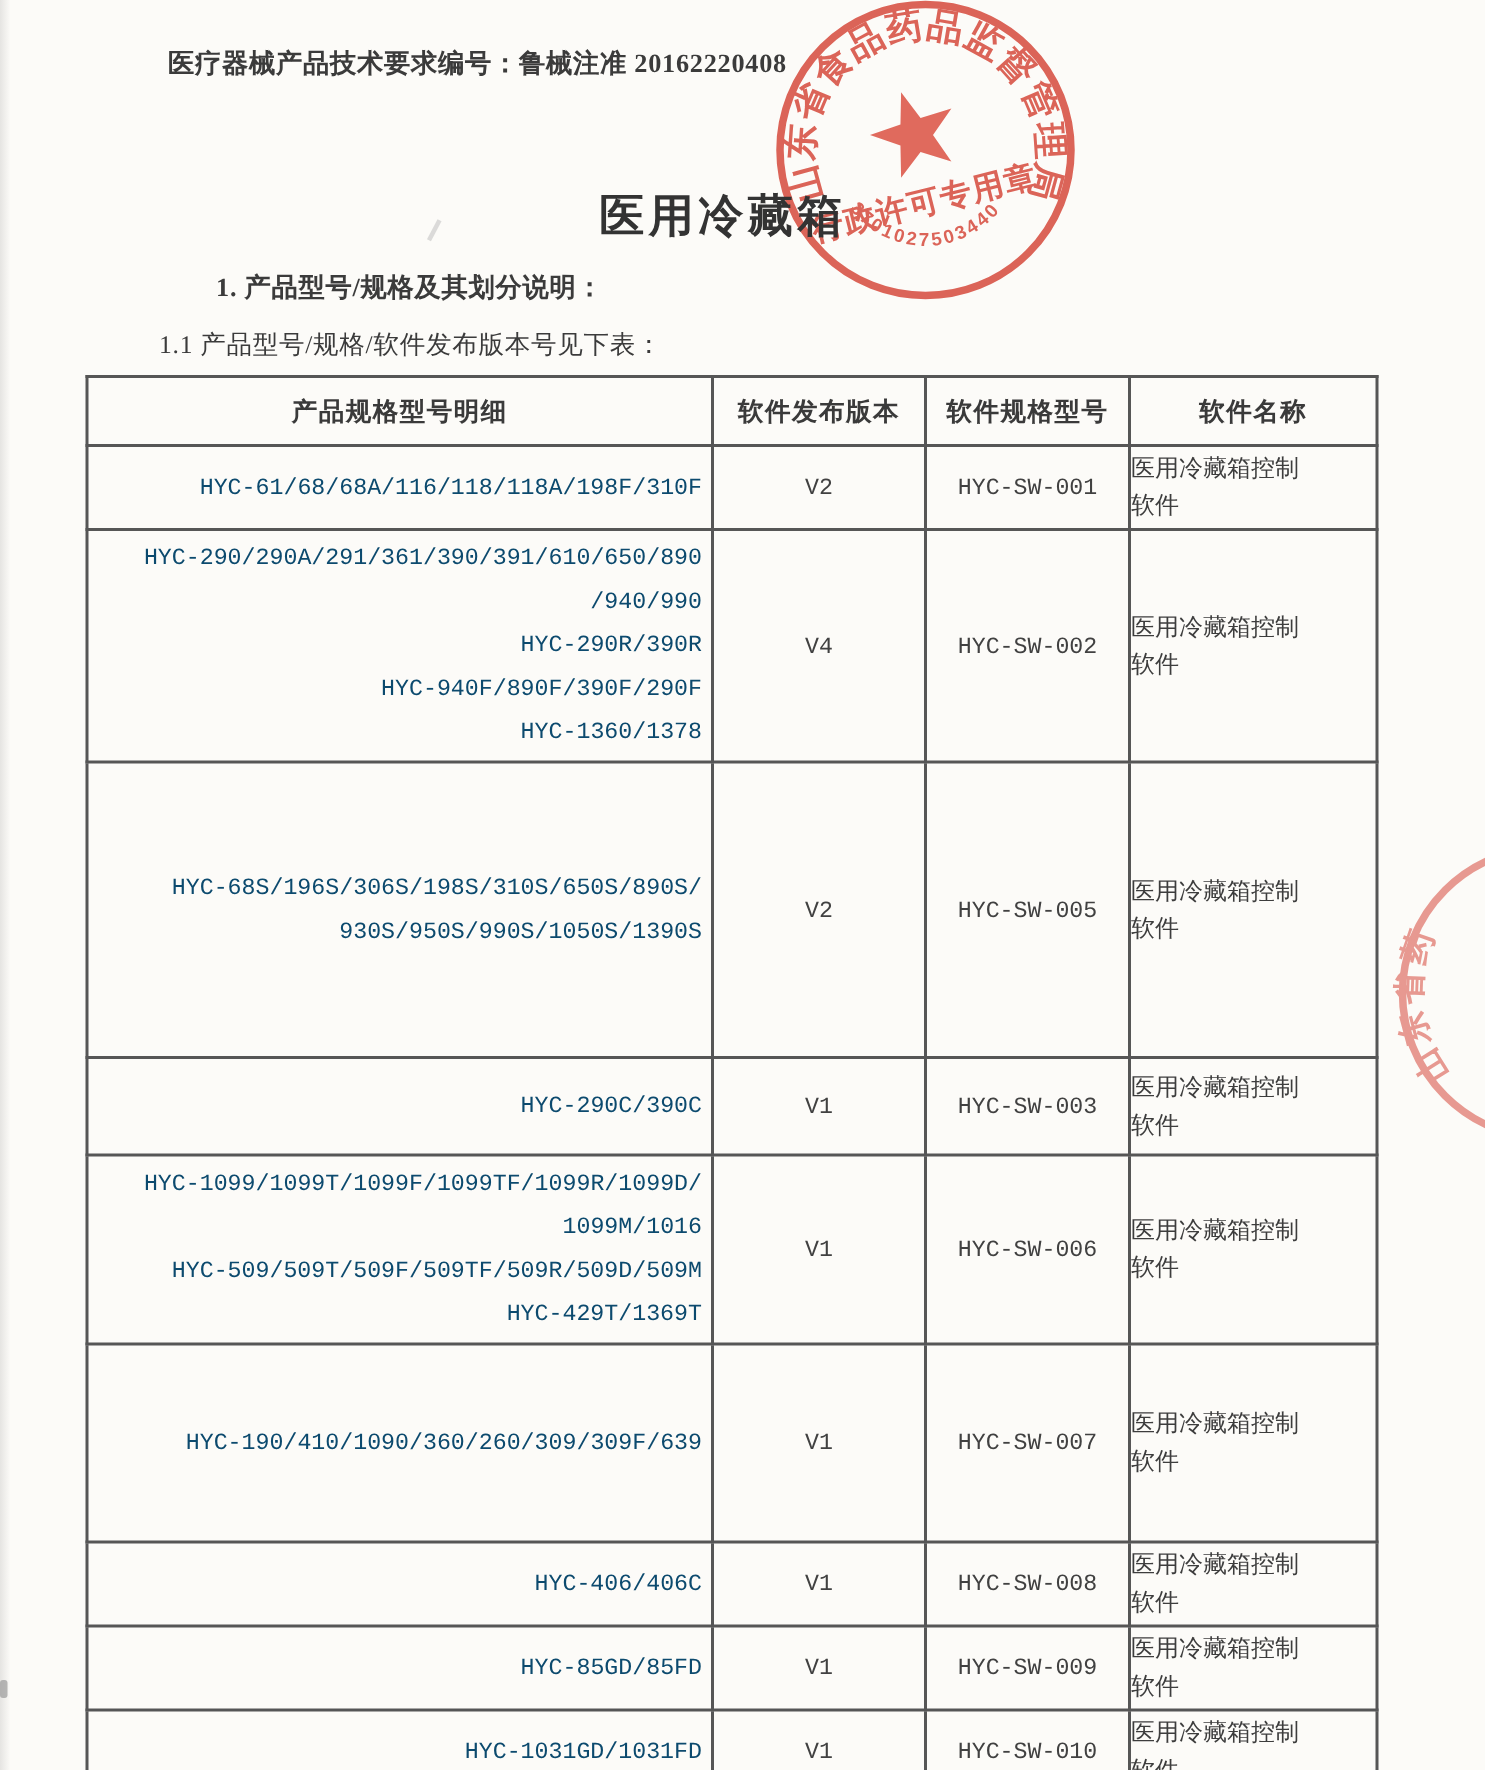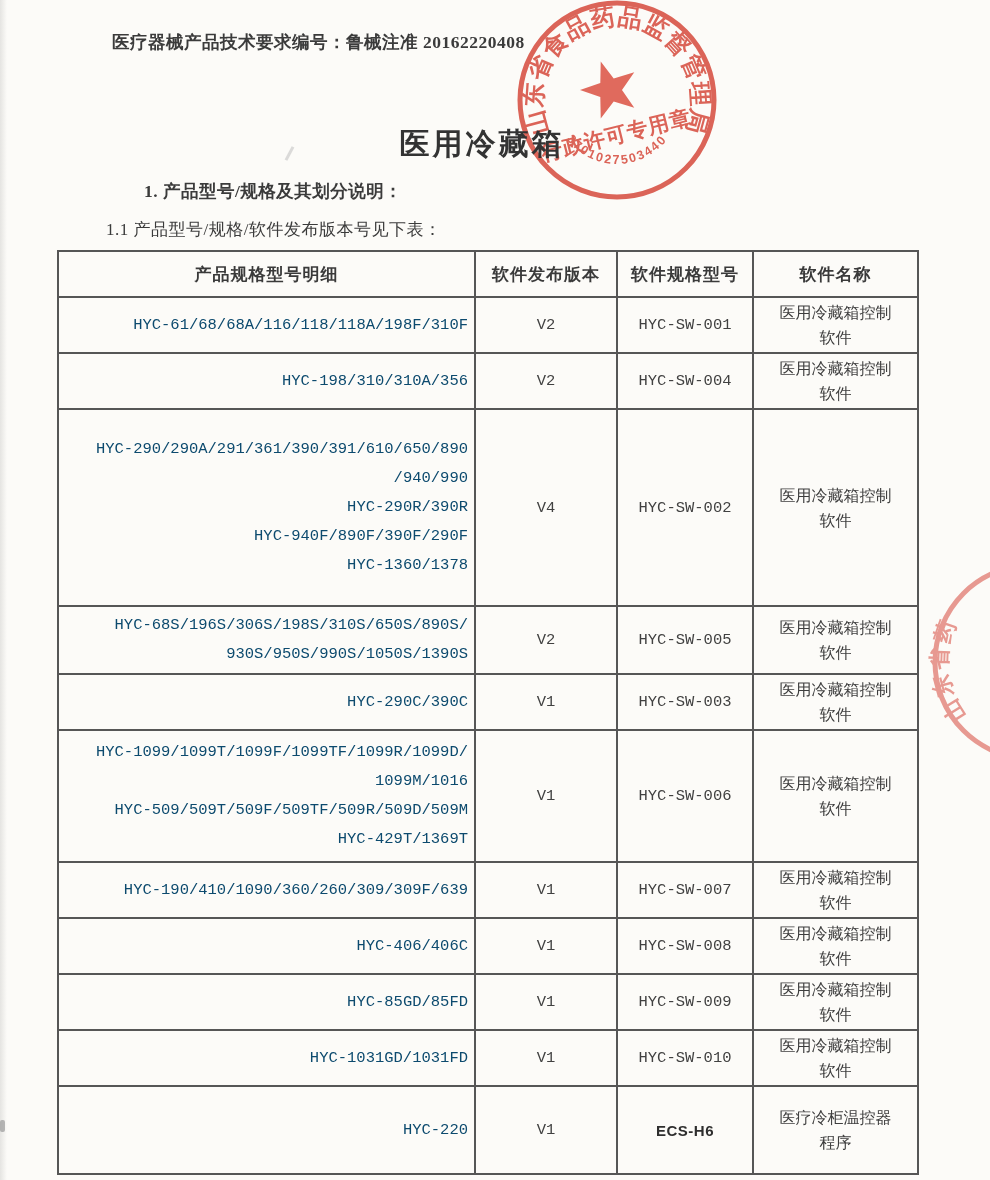--- a/index.html
+++ b/index.html
@@ -34,21 +34,21 @@
   tbody tr:nth-child(7){height:54px;}
   tbody tr:nth-child(8){height:53px;}
   tbody tr:nth-child(9){height:53px;}
   tbody tr:nth-child(10){height:54px;}
   tbody tr:nth-child(11){height:88px;}
 
   .cell-models{font-family:"Liberation Mono","DejaVu Sans Mono",monospace;
     font-size:15.5px;text-align:right;padding:4px 6px;white-space:pre-line;line-height:29px;color:#0c4a6e;}
   .cell-ver,.cell-sw{font-family:"Liberation Mono","DejaVu Sans Mono",monospace;
     font-size:15.5px;text-align:center;color:#414141;}
-  .cell-name{font-size:16px;text-align:center;line-height:25px;padding:2px 0;color:#3d3d3d;}
+  .cell-name{font-size:16px;line-height:25px;padding:2px 0;color:#3d3d3d;}
   .cell-name .inner{display:inline-block;max-width:118px;}
   .ecs{font-family:"Liberation Sans","DejaVu Sans",sans-serif;font-weight:700;font-size:15px;letter-spacing:.5px;color:#2e2e2e;margin-top:48px;}
 
   .stamp-main{position:absolute;left:505px;top:-8px;width:224px;height:214px;
     mix-blend-mode:multiply;opacity:.85;filter:blur(.3px);}
   .stamp-side{position:absolute;left:880px;top:540px;width:110px;height:280px;
     mix-blend-mode:multiply;opacity:.55;filter:blur(.4px);}
 </style>
 </head>
 <body>
@@ -90,26 +90,20 @@
       <th>软件发布版本</th>
       <th>软件规格型号</th>
       <th>软件名称</th>
     </tr>
   </thead>
   <tbody>
     <tr>
       <td class="cell-models">HYC-61/68/68A/116/118/118A/198F/310F</td>
       <td class="cell-ver">V2</td>
       <td class="cell-sw">HYC-SW-001</td>
-      <td class="cell-name"><span class="inner">医用冷藏箱控制软件</span></td>
-    </tr>
-    <tr>
-      <td class="cell-models">HYC-198/310/310A/356</td>
-      <td class="cell-ver">V2</td>
-      <td class="cell-sw">HYC-SW-004</td>
       <td class="cell-name"><span class="inner">医用冷藏箱控制软件</span></td>
     </tr>
     <tr>
       <td class="cell-models">HYC-290/290A/291/361/390/391/610/650/890
 /940/990
 HYC-290R/390R
 HYC-940F/890F/390F/290F
 HYC-1360/1378</td>
       <td class="cell-ver">V4</td>
       <td class="cell-sw">HYC-SW-002</td>

